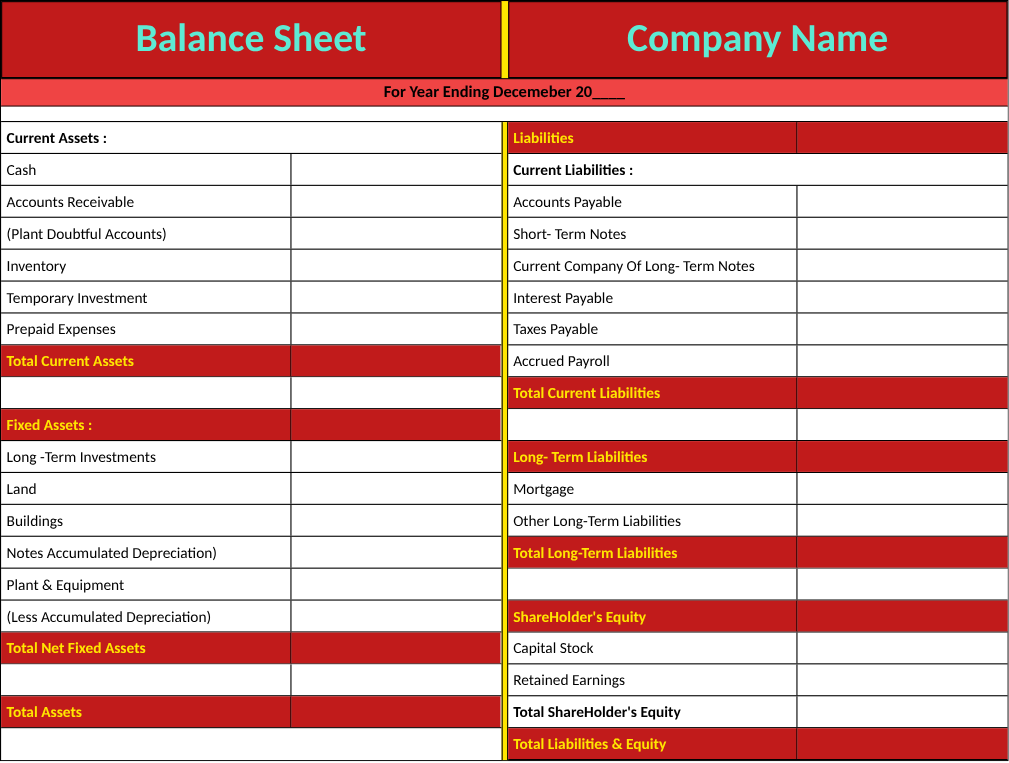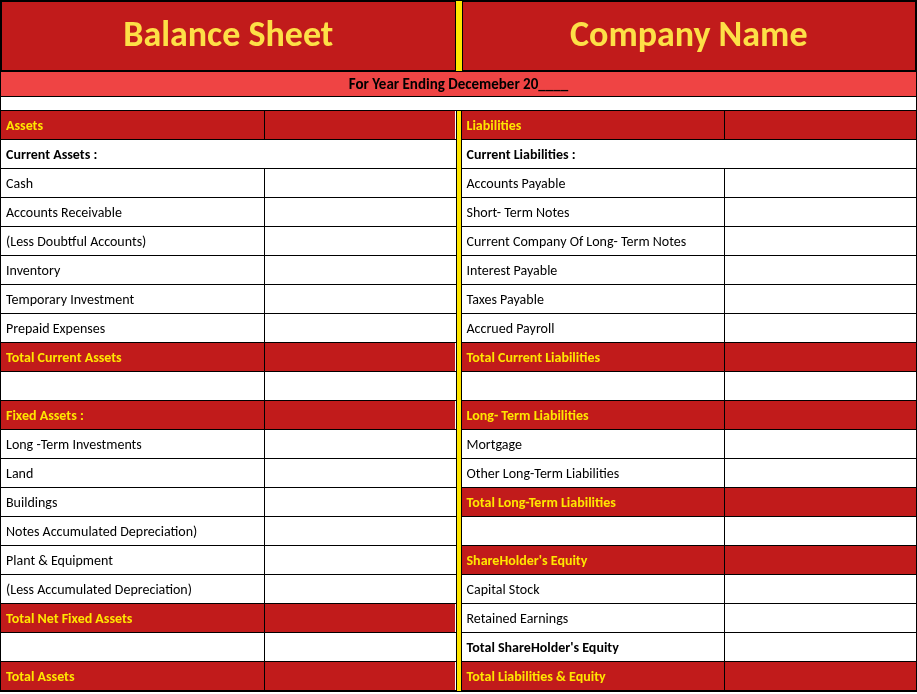--- a/index.html
+++ b/index.html
@@ -13,21 +13,21 @@
   .sheet {
     border: 1px solid #000;
   }
   .header-row {
     display: flex;
     background: #c11b1b;
   }
   .header-cell {
     flex: 1;
     text-align: center;
-    color: #fde047;
+    color: #5eead4;
     font-weight: bold;
     font-size: 36px;
     padding: 10px 0 14px 0;
     border: 1px solid #000;
   }
   .divider-v {
     width: 6px;
     background: #ffe600;
   }
   .subheader {
@@ -101,37 +101,33 @@
     <div class="divider-v"></div>
     <div class="header-cell">Company Name</div>
   </div>
 
   <div class="subheader">For Year Ending Decemeber 20____</div>
   <div class="gap-row"></div>
 
   <div class="columns">
 
     <div class="col left-col">
-      <div class="row red-header">
-        <div class="label">Assets</div>
-        <div class="value"></div>
-      </div>
       <div class="row bold">
         <div class="label full">Current Assets :</div>
       </div>
       <div class="row">
         <div class="label">Cash</div>
         <div class="value"></div>
       </div>
       <div class="row">
         <div class="label">Accounts Receivable</div>
         <div class="value"></div>
       </div>
       <div class="row">
-        <div class="label">(Less Doubtful Accounts)</div>
+        <div class="label">(Plant Doubtful Accounts)</div>
         <div class="value"></div>
       </div>
       <div class="row">
         <div class="label">Inventory</div>
         <div class="value"></div>
       </div>
       <div class="row">
         <div class="label">Temporary Investment</div>
         <div class="value"></div>
       </div>

